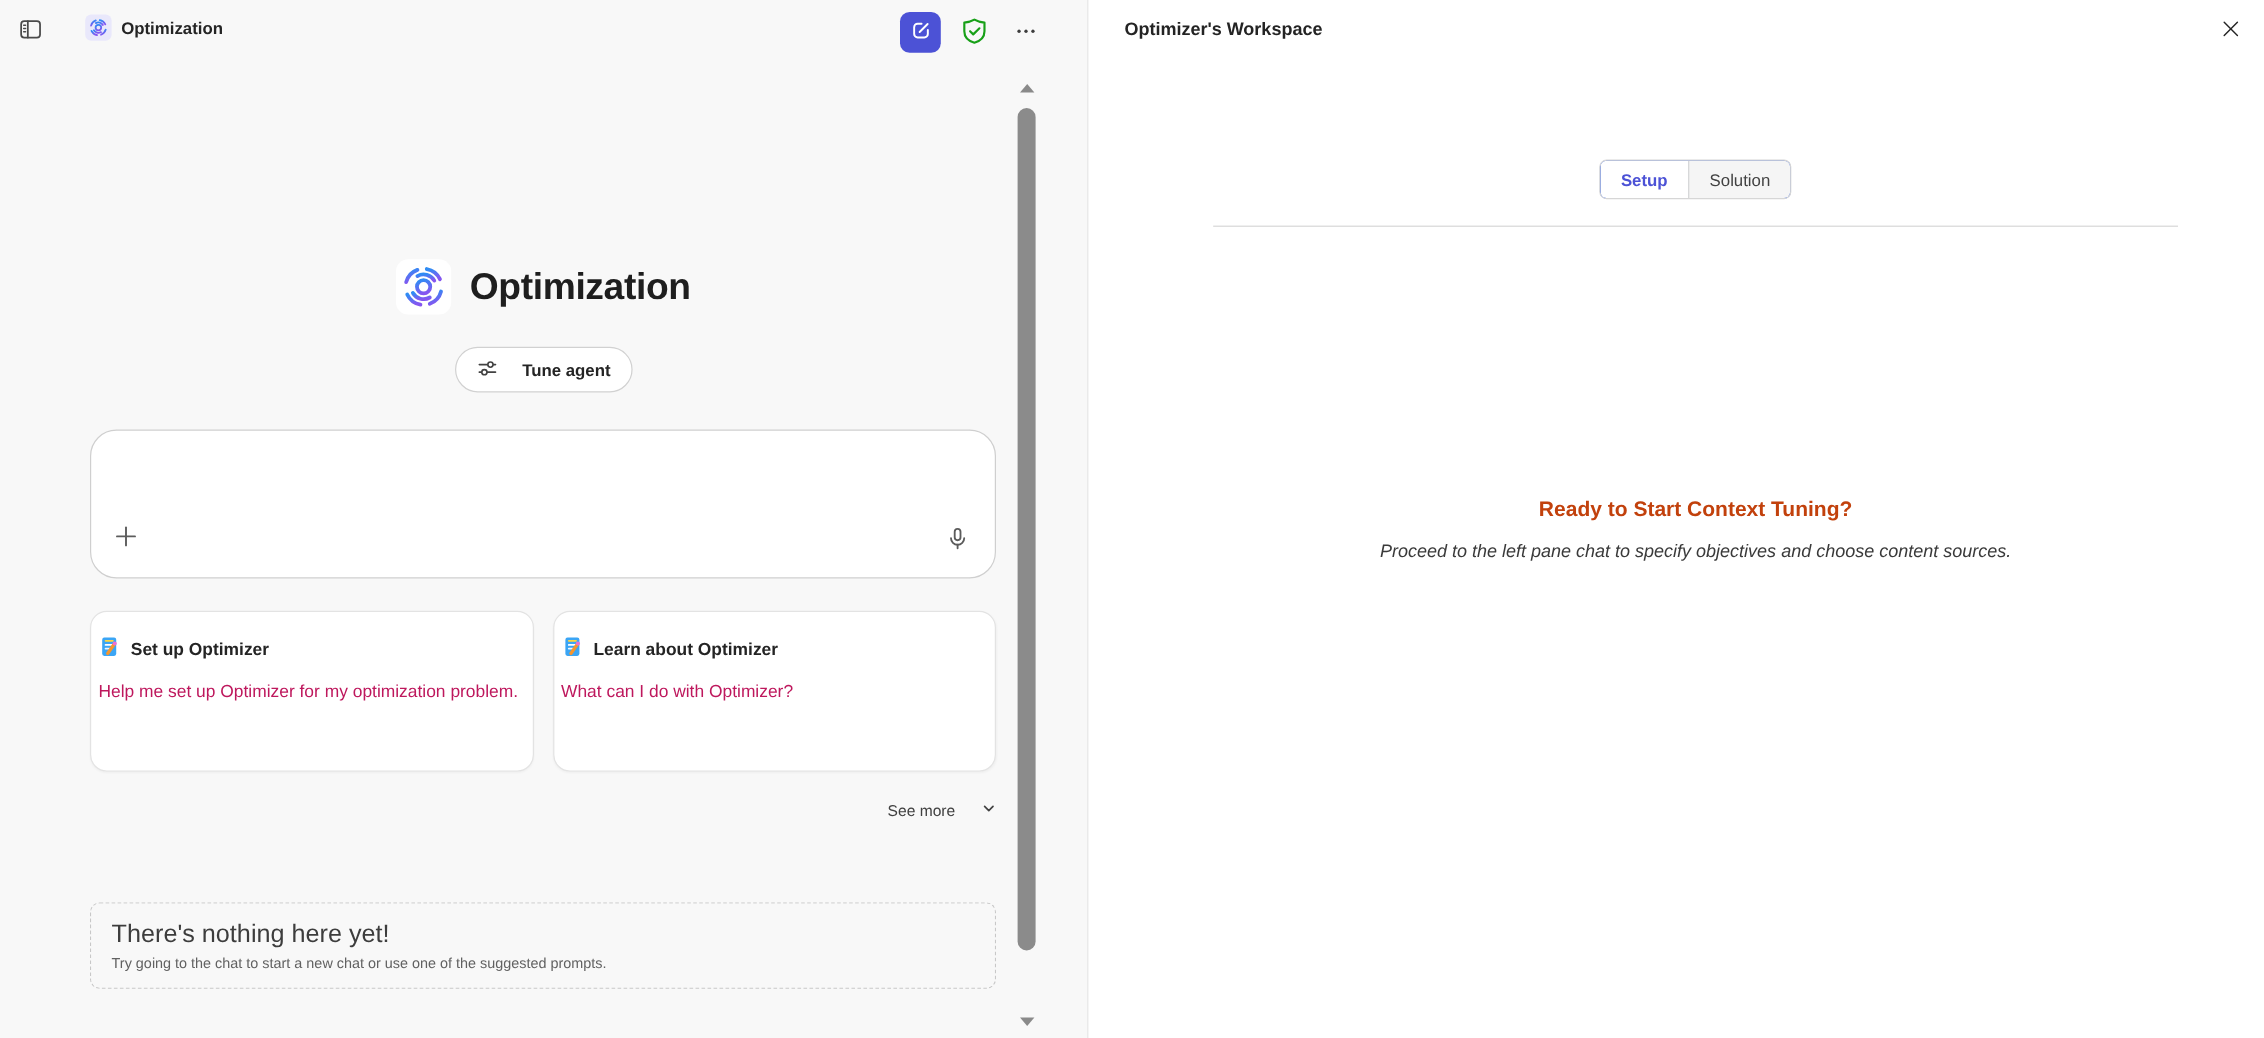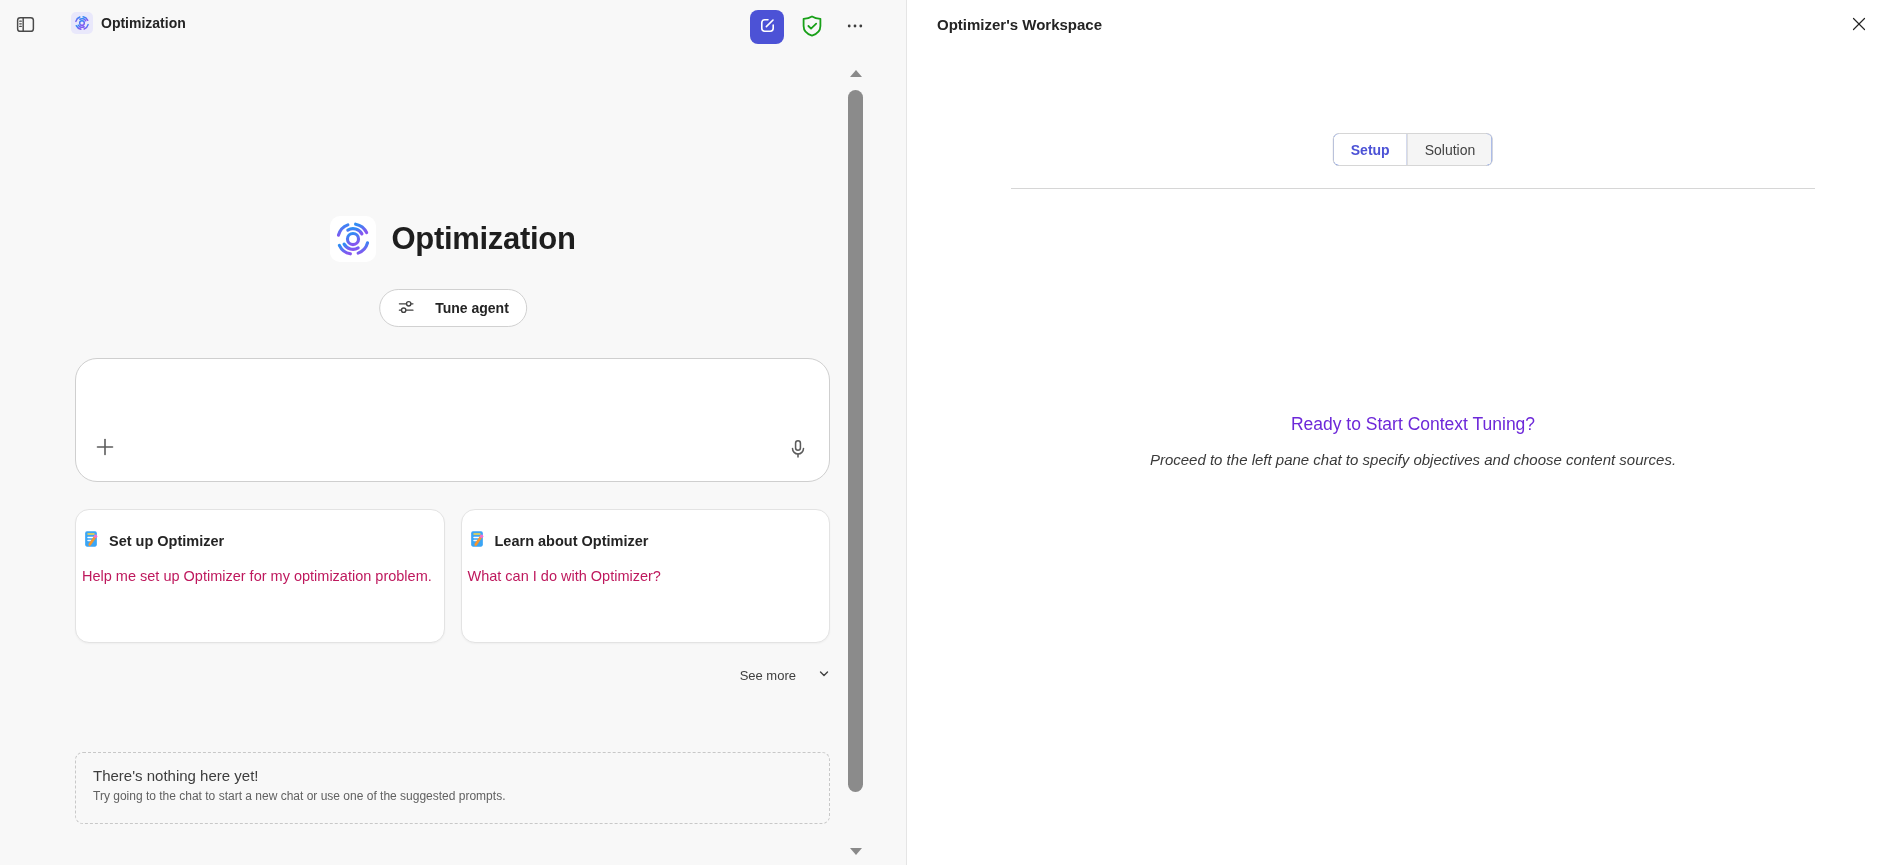--- a/index.html
+++ b/index.html
@@ -33,41 +33,41 @@
 
   .cards { position:absolute; left:75px; top:509px; width:755px; display:flex; gap:16px; }
   .card { flex:1; height:134px; background:#fff; border:1px solid #e3e3e3; border-radius:14px; padding:20px 6px; box-shadow:0 1px 2px rgba(0,0,0,0.04); cursor:pointer; }
   .card-head { display:flex; align-items:center; gap:9px; margin-bottom:13px; }
   .card-title { font-size:14.5px; font-weight:700; color:#242424; }
   .card-body { font-size:14.5px; color:#be185d; line-height:22px; }
 
   .see-more { position:absolute; top:668px; right:76px; display:flex; align-items:center; gap:22px; background:none; border:none; font-size:13px; color:#404040; cursor:pointer; font-family:inherit; }
 
   .empty-box { position:absolute; left:75px; top:752px; width:755px; height:72px; border:1px dashed #c8c8c8; border-radius:8px; padding:14px 17px; }
-  .empty-title { font-size:15px; color:#3d3d3d; }
+  .empty-title { font-size:21px; color:#3d3d3d; }
   .empty-sub { font-size:12px; color:#616161; margin-top:5px; }
 
   .sb-up { position:absolute; left:850px; top:70px; width:0; height:0; border-left:6px solid transparent; border-right:6px solid transparent; border-bottom:7px solid #8a8a8a; cursor:pointer; }
   .sb-thumb { position:absolute; left:848px; top:90px; width:15px; height:702px; background:#8b8b8b; border-radius:8px; cursor:pointer; }
   .sb-down { position:absolute; left:850px; top:848px; width:0; height:0; border-left:6px solid transparent; border-right:6px solid transparent; border-top:7px solid #8a8a8a; cursor:pointer; }
 
   
   .right-pane { position:absolute; left:906px; top:0; width:981px; height:865px; background:#fff; border-left:1px solid #e5e5e5; }
   .ws-title { position:absolute; left:30px; top:16px; font-size:15px; font-weight:700; color:#242424; }
   .ws-close { position:absolute; right:14px; top:11px; width:28px; height:28px; }
 
   .ws-content { position:absolute; left:104px; top:0; width:804px; height:865px; }
   .tabs { position:absolute; top:133px; left:50%; transform:translateX(-50%); display:flex; height:33px; border:1px solid #d6d6d6; border-radius:6px; overflow:hidden; background:#1d4ed8; }
   .tab { height:100%; padding:0 17px; display:flex; align-items:center; font-size:14px; background:#f5f5f5; color:#424242; border:none; cursor:pointer; font-family:inherit; }
   .tab.active { background:#fff; color:#4c52d6; font-weight:700; }
   .tab + .tab { border-left:1px solid #d6d6d6; }
   .ws-divider { position:absolute; top:188px; left:0; width:100%; height:1px; background:#d6d6d6; }
 
   .ready { position:absolute; top:414px; left:0; width:100%; text-align:center; }
-  .ready-title { font-size:17.5px; font-weight:400; color:#6d28d9; }
+  .ready-title { font-size:17.5px; font-weight:700; color:#c2410c; }
   .ready-sub { font-size:15px; font-style:italic; color:#3a3a3a; margin-top:16px; }
 </style>
 </head>
 <body>
 
 <div class="app">
 
   <div class="left-pane">
 
     <div class="topbar">

